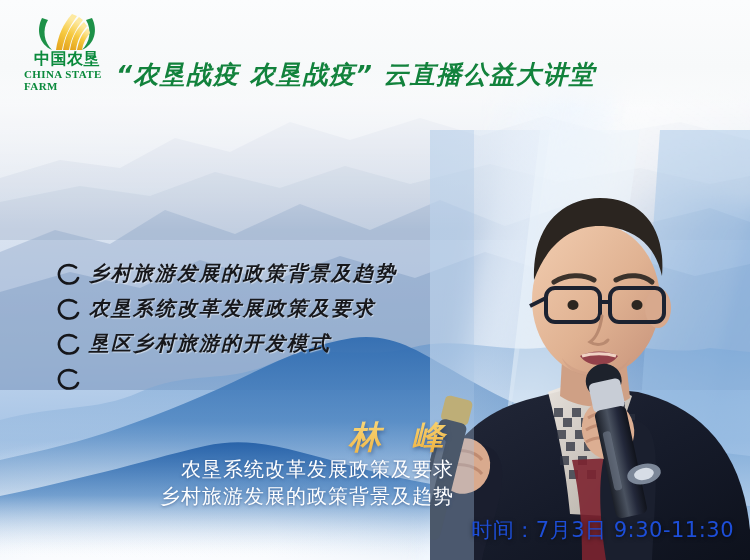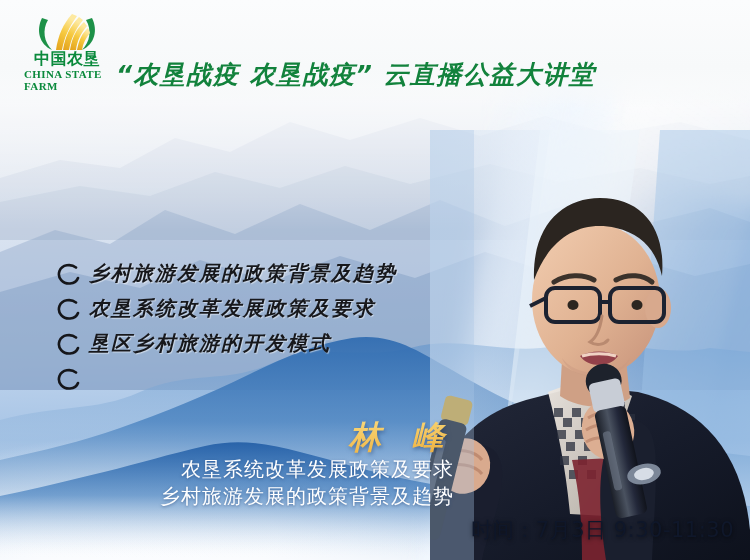--- a/index.html
+++ b/index.html
@@ -159,21 +159,21 @@
     font-family:"DejaVu Sans","Liberation Sans",sans-serif;
     font-size:20px;letter-spacing:1px;color:#ffffff;
     white-space:nowrap;line-height:27px;
     text-shadow:0 1px 3px rgba(40,70,120,.6);
   }
 
   
   .time-text{
     position:absolute;right:16px;bottom:16px;z-index:40;
     font-family:"DejaVu Sans","Liberation Sans",sans-serif;
-    font-size:21px;letter-spacing:.5px;color:#0f172a;
+    font-size:21px;letter-spacing:.5px;color:#1d4ed8;
     white-space:nowrap;
     text-shadow:0 1px 4px rgba(0,0,0,.6);
   }
 
   
   .portrait{
     position:absolute;right:0;bottom:0;width:320px;height:430px;
     z-index:15;overflow:hidden;
   }
   .portrait svg{display:block;}

